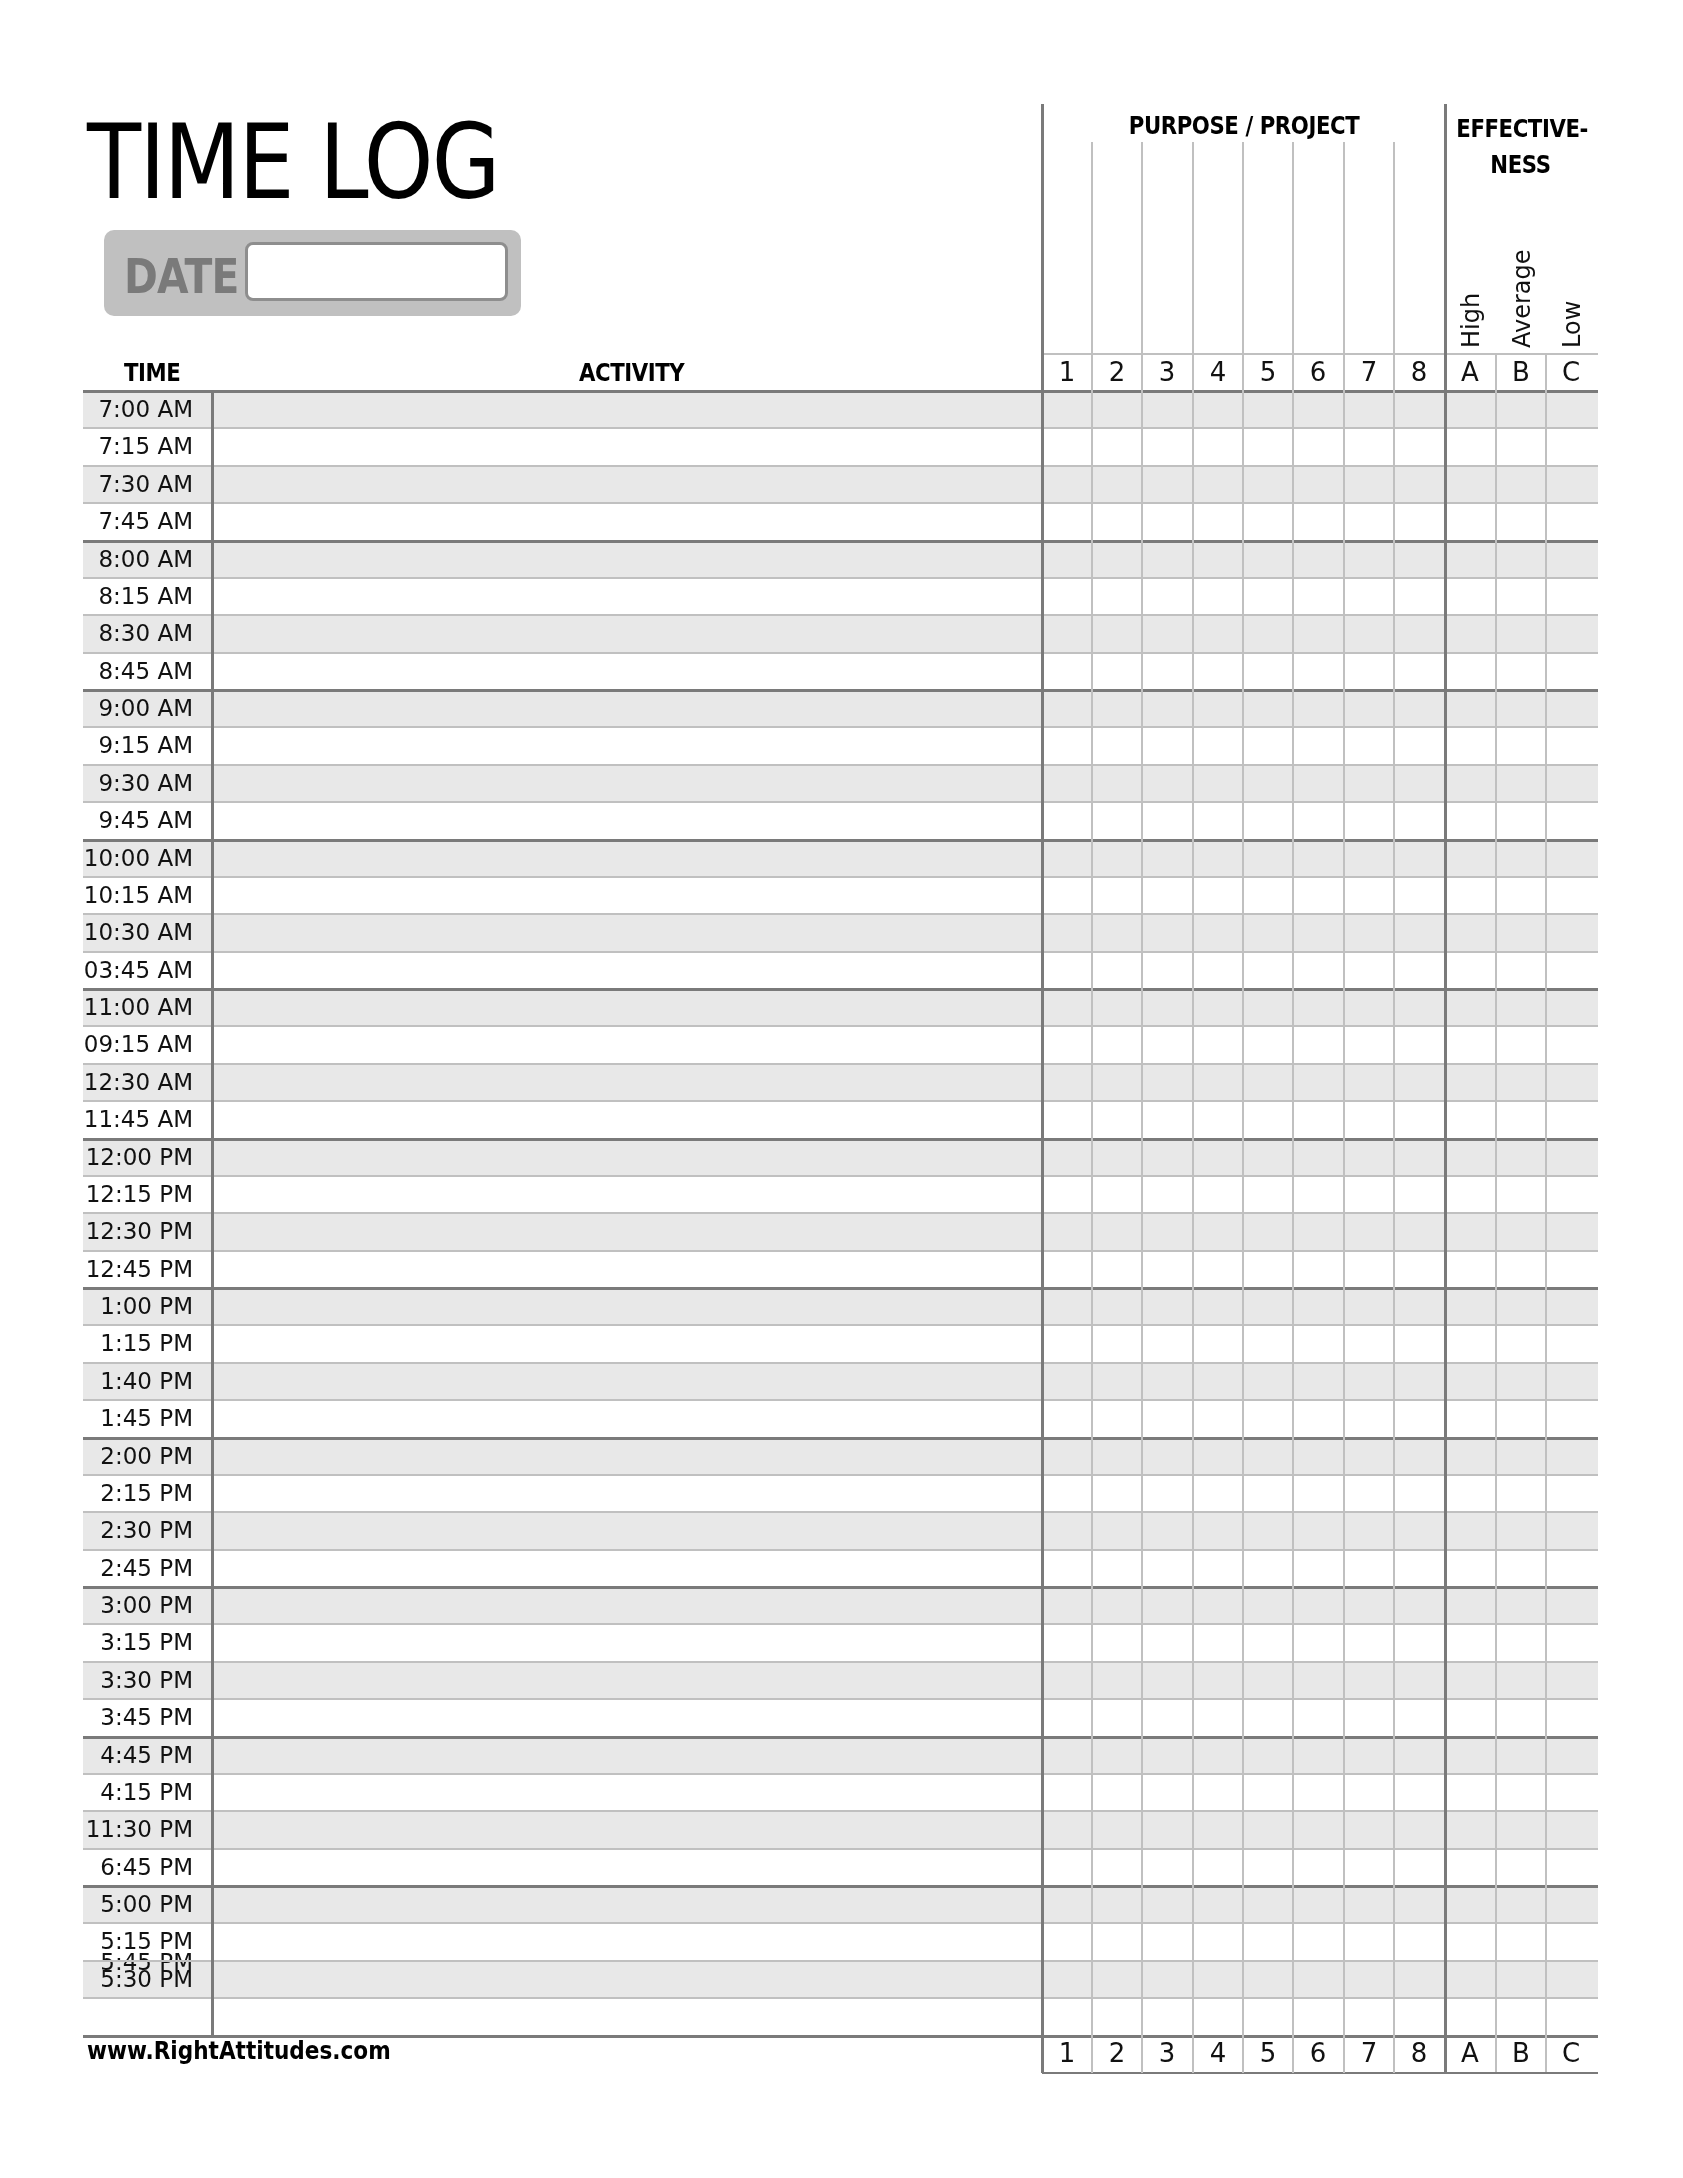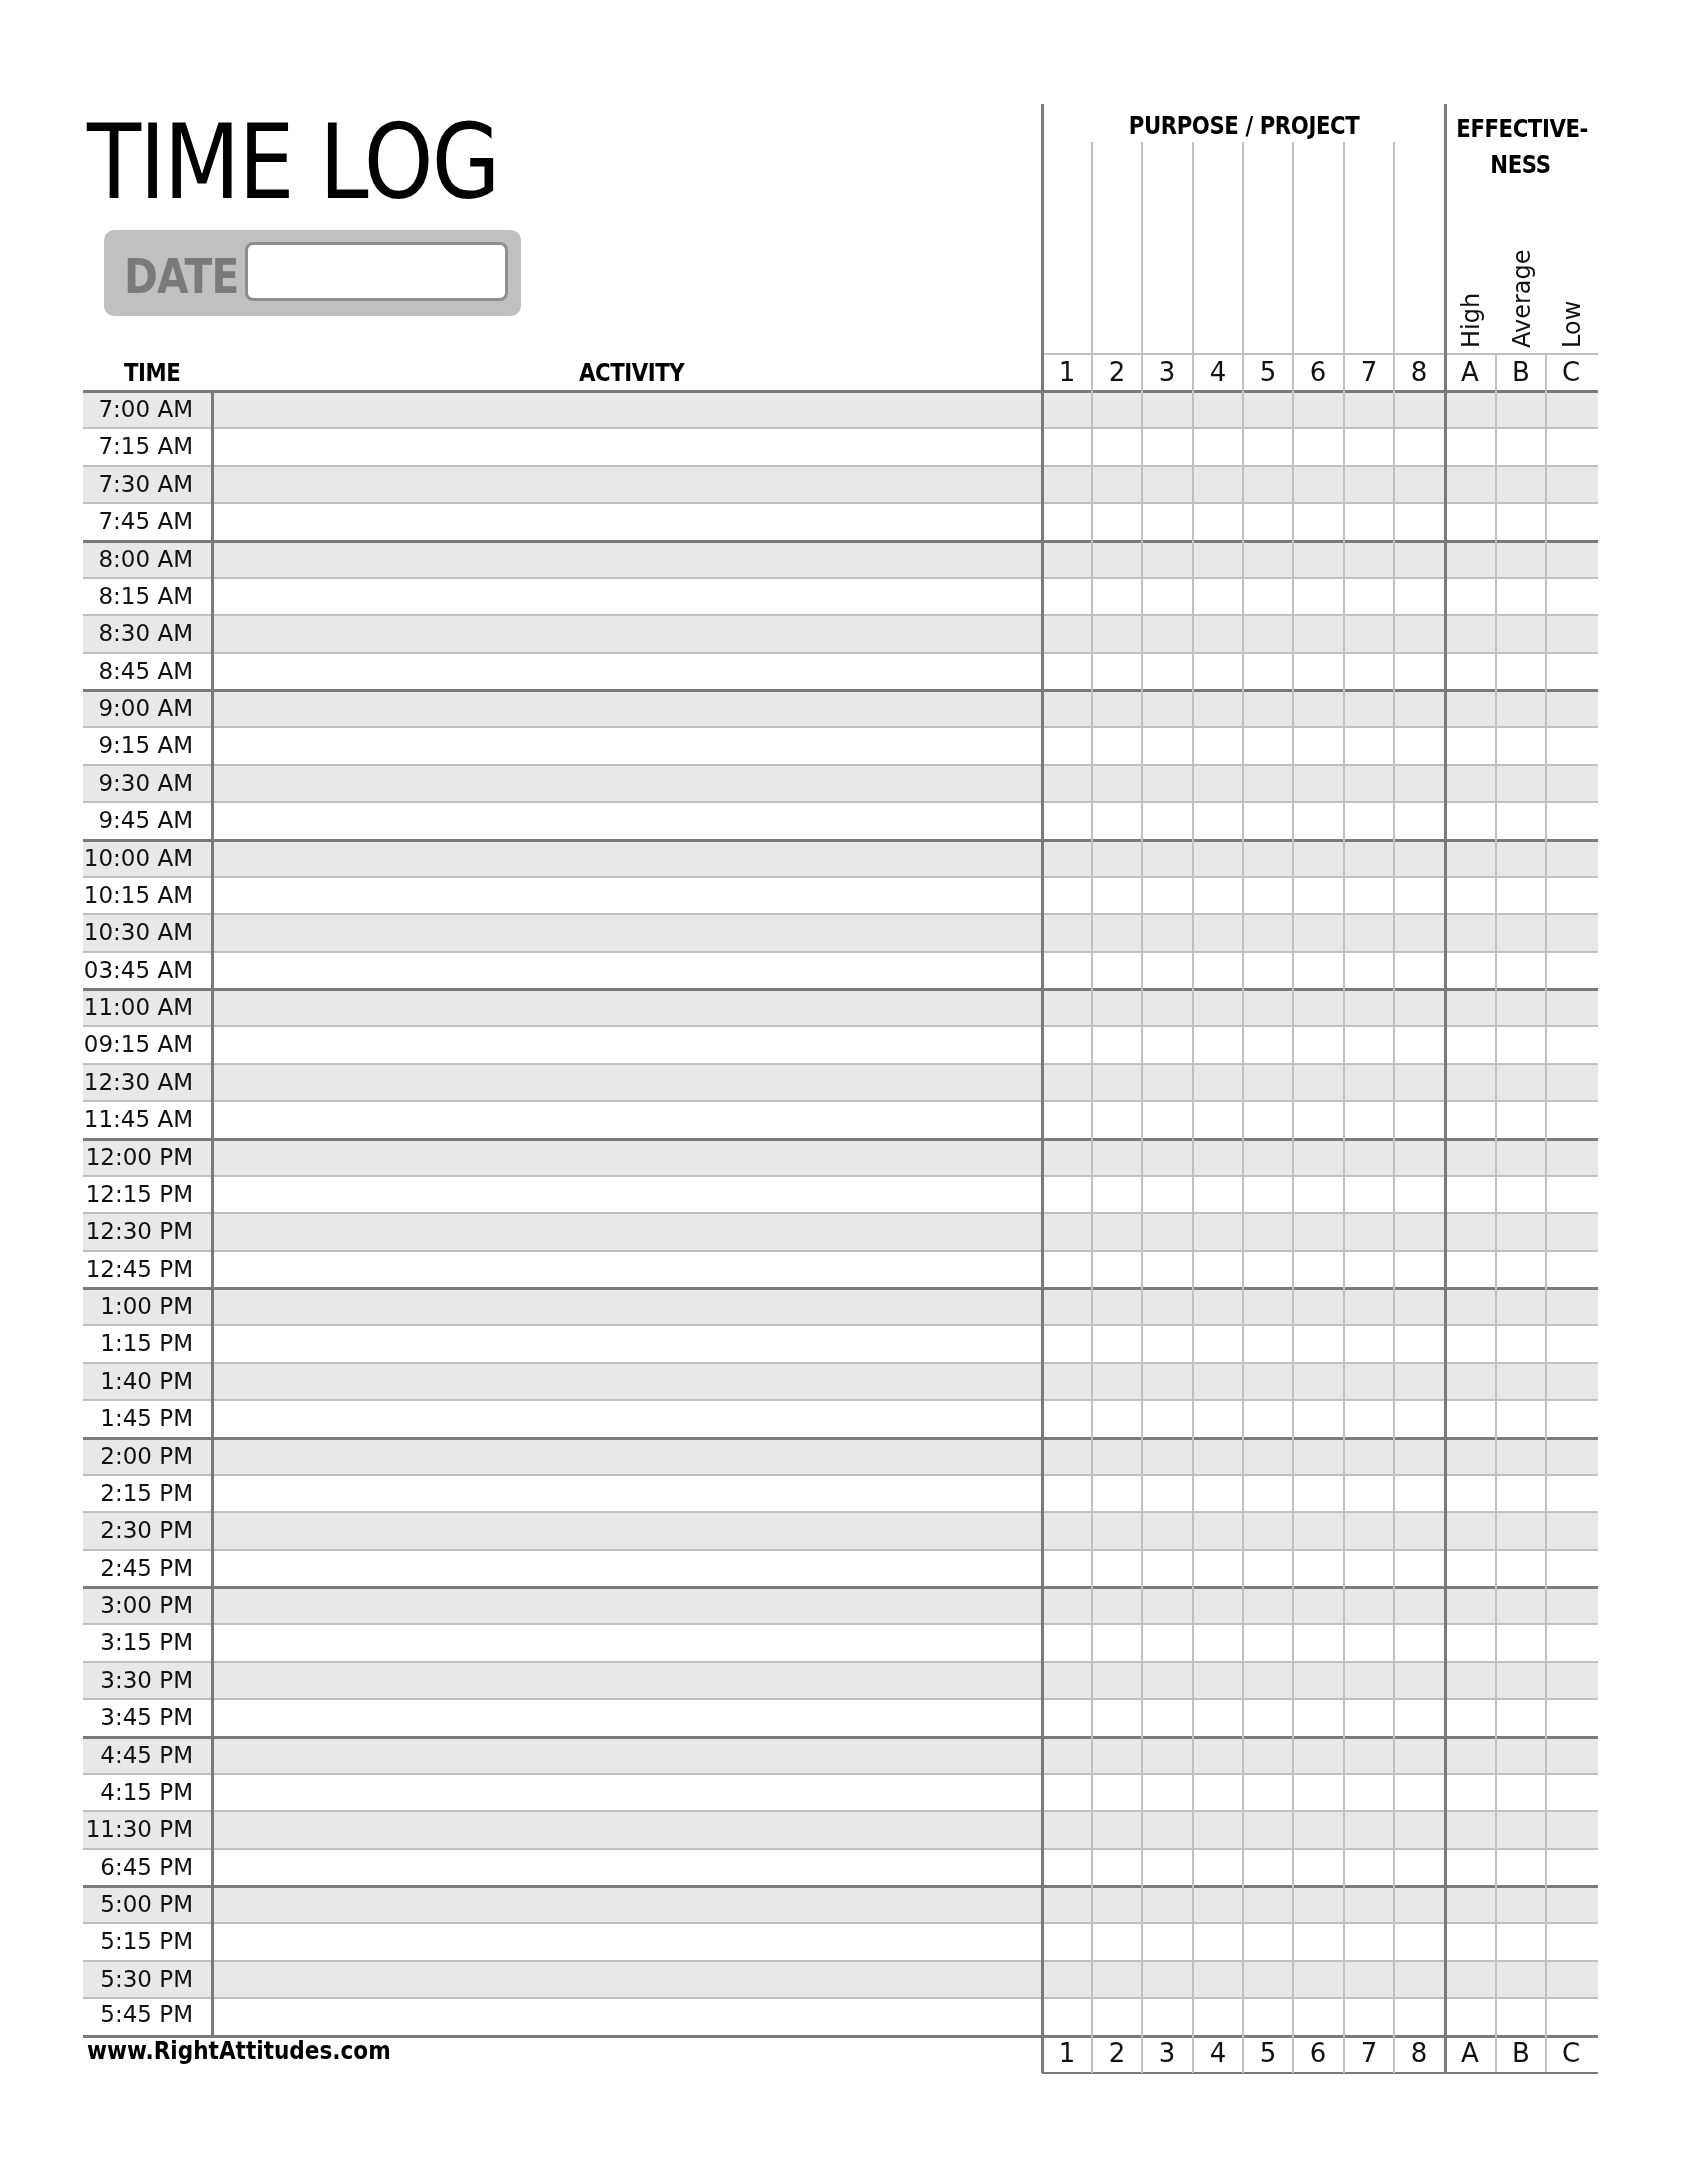--- a/index.html
+++ b/index.html
@@ -696,21 +696,21 @@
       <div class="cell-input" style="left:1059px;width:50px;"></div>
       <div class="cell-input" style="left:1110px;width:50px;"></div>
       <div class="cell-input" style="left:1160px;width:50px;"></div>
       <div class="cell-input" style="left:1210px;width:50px;"></div>
       <div class="cell-input" style="left:1261px;width:50px;"></div>
       <div class="cell-input" style="left:1311px;width:50px;"></div>
       <div class="cell-input" style="left:1362px;width:50px;"></div>
       <div class="cell-input" style="left:1413px;width:50px;"></div>
       <div class="cell-input" style="left:1463px;width:50px;"></div>
     </div>
-    <div class="row" style="top:1996px;">
+    <div class="row" style="top:1944px;">
       <div class="tcell">5:45 PM</div>
       <div class="cell-input" style="left:129px;width:828px;"></div>
       <div class="cell-input" style="left:958px;width:50px;"></div>
       <div class="cell-input" style="left:1009px;width:50px;"></div>
       <div class="cell-input" style="left:1059px;width:50px;"></div>
       <div class="cell-input" style="left:1110px;width:50px;"></div>
       <div class="cell-input" style="left:1160px;width:50px;"></div>
       <div class="cell-input" style="left:1210px;width:50px;"></div>
       <div class="cell-input" style="left:1261px;width:50px;"></div>
       <div class="cell-input" style="left:1311px;width:50px;"></div>

